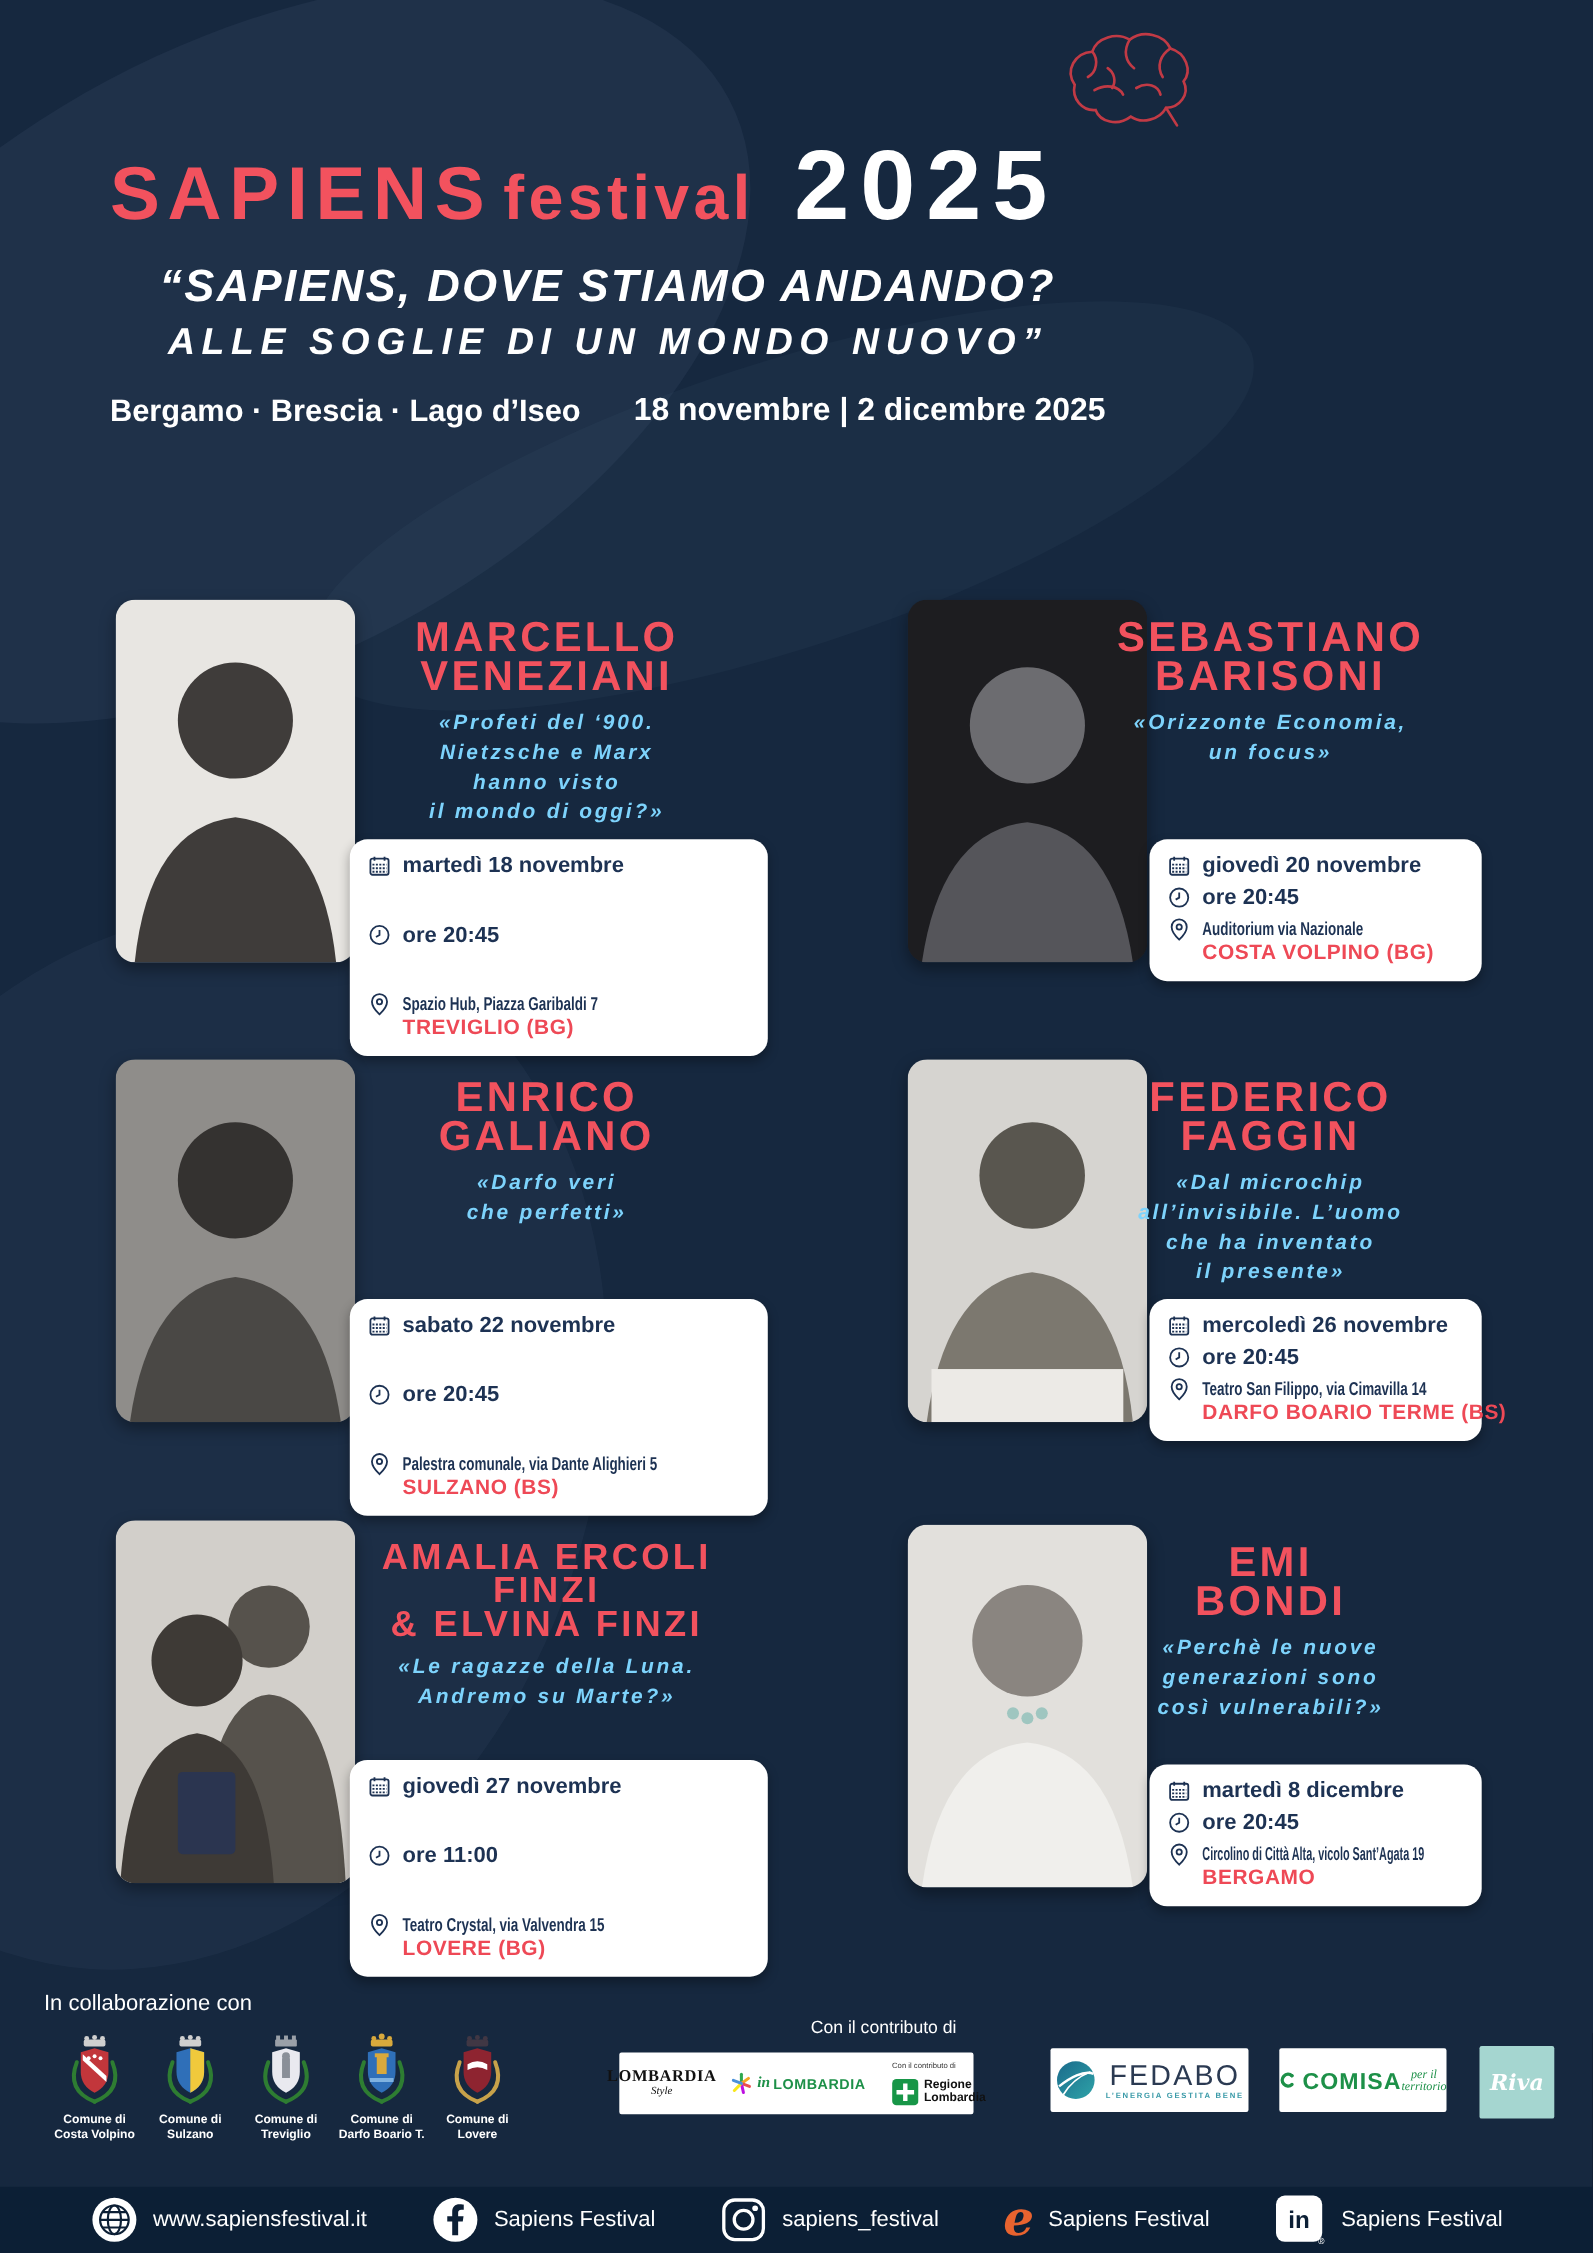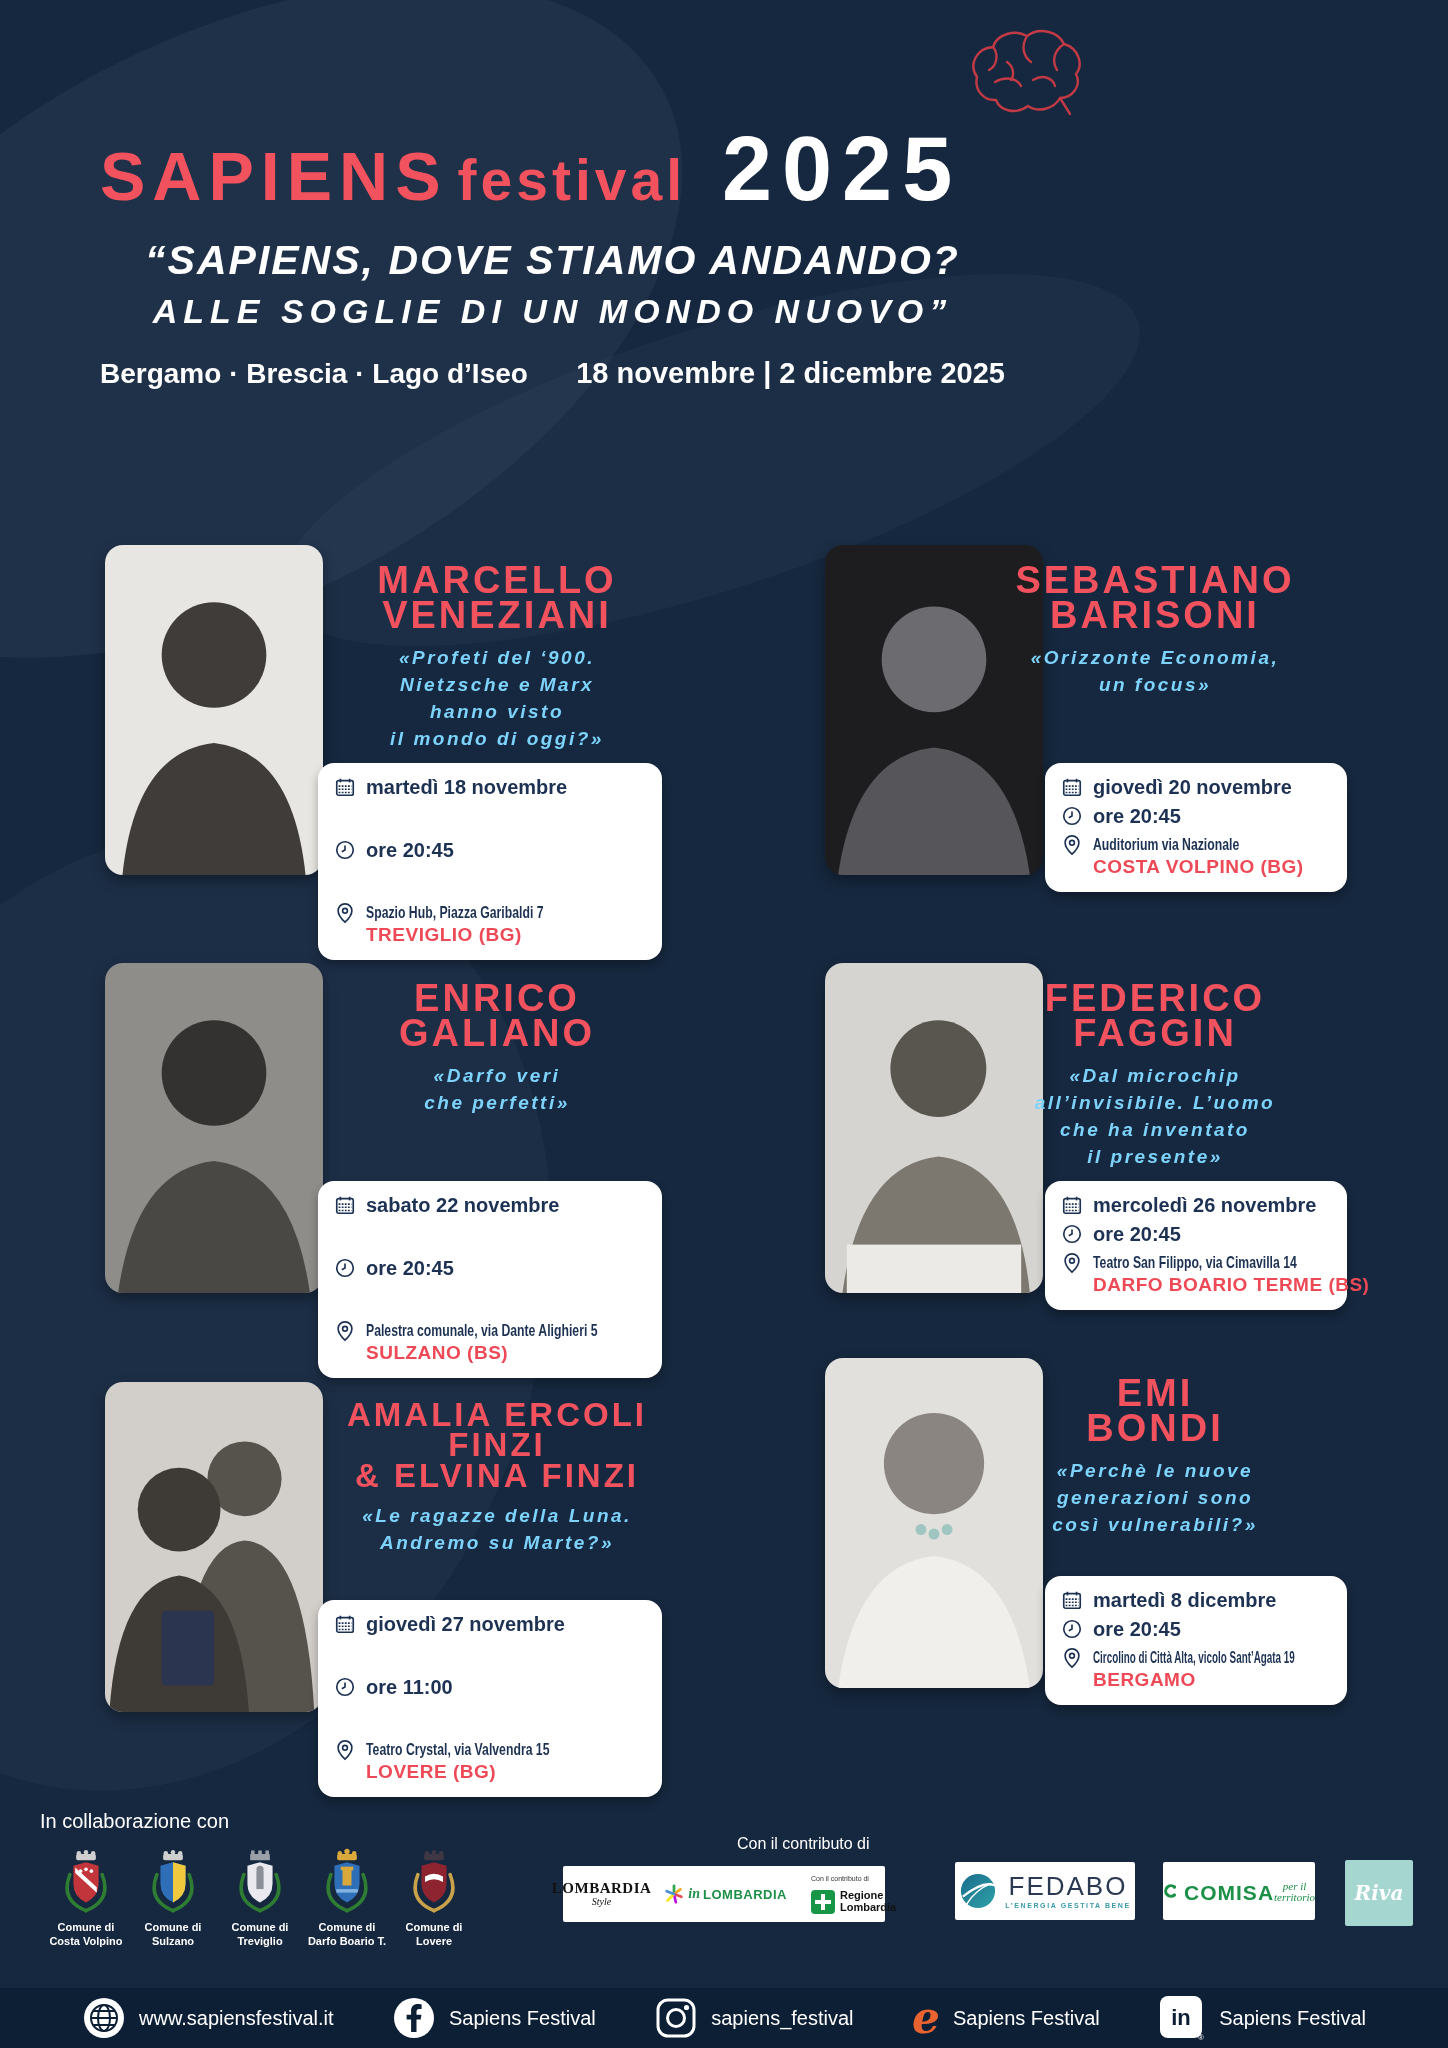--- a/index.html
+++ b/index.html
@@ -36,21 +36,21 @@
   .photo{position:absolute;left:0;top:0;width:218px;height:330px;border-radius:18px;overflow:hidden;box-shadow:0 6px 14px rgba(0,0,0,0.35);}
   .photo svg{display:block;width:100%;height:100%;}
   .card-text{position:absolute;top:0;text-align:center;}
   .card--left .card-text{left:227px;width:330px;}
   .card--right .card-text{left:180px;width:300px;}
   .speaker-name{margin:18px 0 0 0;color:#f2525e;font-size:38px;line-height:0.92;font-weight:800;letter-spacing:3px;}
   .name-sm{font-size:33px;}
   .speaker-quote{margin:12px 0 0 0;color:#7dd3fc;font-size:19px;line-height:1.42;font-weight:700;font-style:italic;letter-spacing:2.5px;}
   .infobox{position:absolute;top:218px;background:#ffffff;border-radius:16px;box-sizing:border-box;
            padding:13px 16px;display:flex;flex-direction:column;gap:6px;box-shadow:0 5px 10px rgba(0,0,0,0.3);}
-  .card--left .infobox{left:213px;width:344px;gap:40px;}
+  .card--left .infobox{left:213px;width:380px;gap:40px;}
   .card--right .infobox{left:220px;width:302px;}
   .info-row{display:flex;gap:10px;align-items:flex-start;}
   .info-icon{flex:0 0 22px;width:22px;height:22px;}
   .info-icon svg{display:block;width:22px;height:22px;}
   .info-text{font-size:20px;font-weight:700;color:#1d3253;line-height:1.15;text-align:left;}
   .venue-wrap{display:flex;flex-direction:column;align-items:flex-start;}
   .venue{font-size:17px;font-weight:700;color:#1d3253;white-space:nowrap;transform:scaleX(0.72);transform-origin:left center;line-height:1.25;}
   .venue-xtight{transform:scaleX(0.58);}
   .city{font-size:19px;font-weight:800;color:#ee4956;letter-spacing:0.5px;line-height:1.25;}
 
@@ -427,21 +427,21 @@
             </svg>
         </span>
         <span class="venue-wrap">
           <span class="venue">Teatro Crystal, via Valvendra 15</span>
           <span class="city">LOVERE (BG)</span>
         </span>
       </div>
     </div>
   </section>
 
-  <section class="card card--right" style="top:1358px">
+  <section class="card card--right" style="top:1386px">
     <div class="photo">
       <svg viewBox="0 0 100 150" preserveAspectRatio="none">
         <rect width="100" height="150" fill="#e2e0dc"></rect>
         <circle cx="50" cy="48" r="23" fill="#8a8580"></circle>
         <path d="M6,150 Q14,94 50,90 Q86,94 94,150 Z" fill="#f0efec"></path>
         <circle cx="44" cy="78" r="2.5" fill="#9fc6c0"></circle>
           <circle cx="50" cy="80" r="2.5" fill="#9fc6c0"></circle>
           <circle cx="56" cy="78" r="2.5" fill="#9fc6c0"></circle>
       </svg>
     </div>

